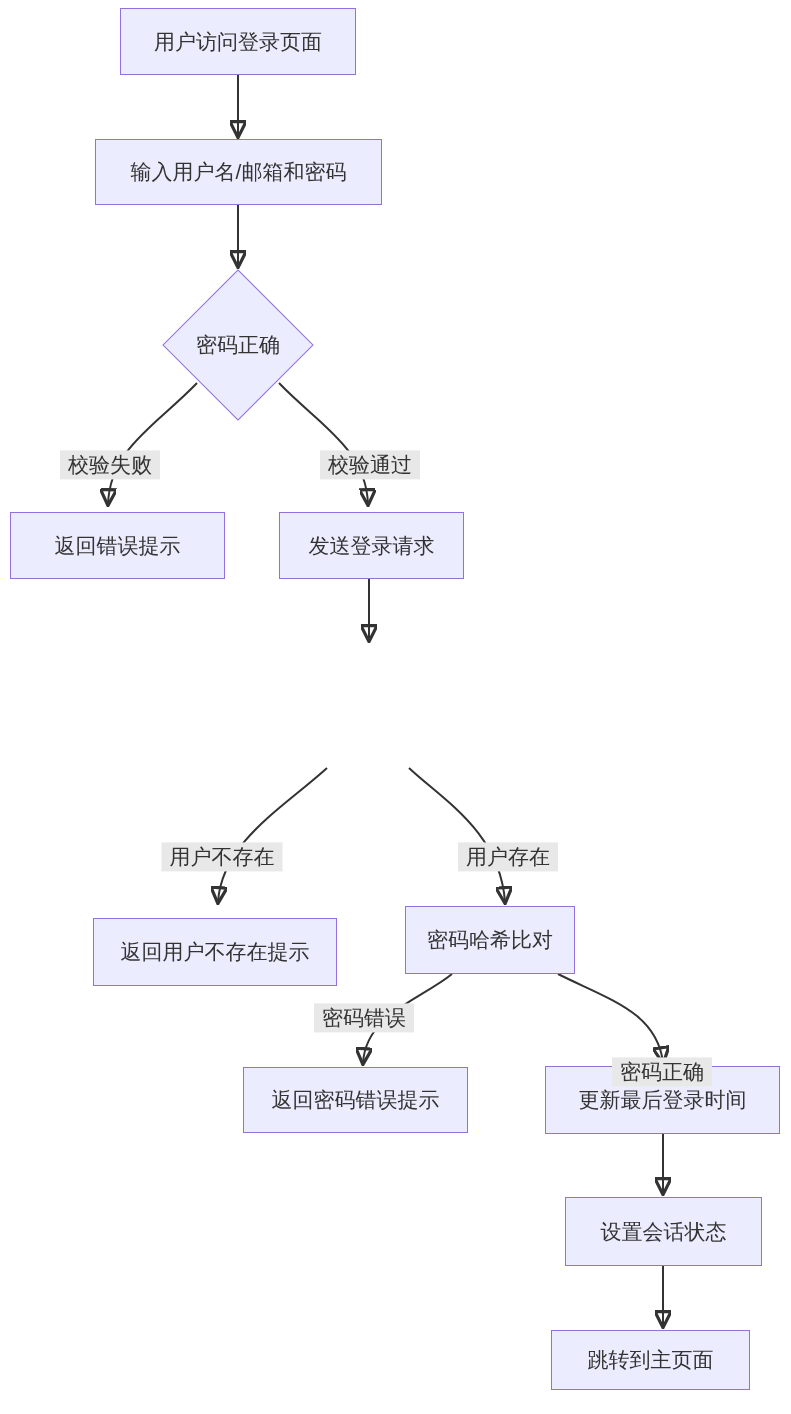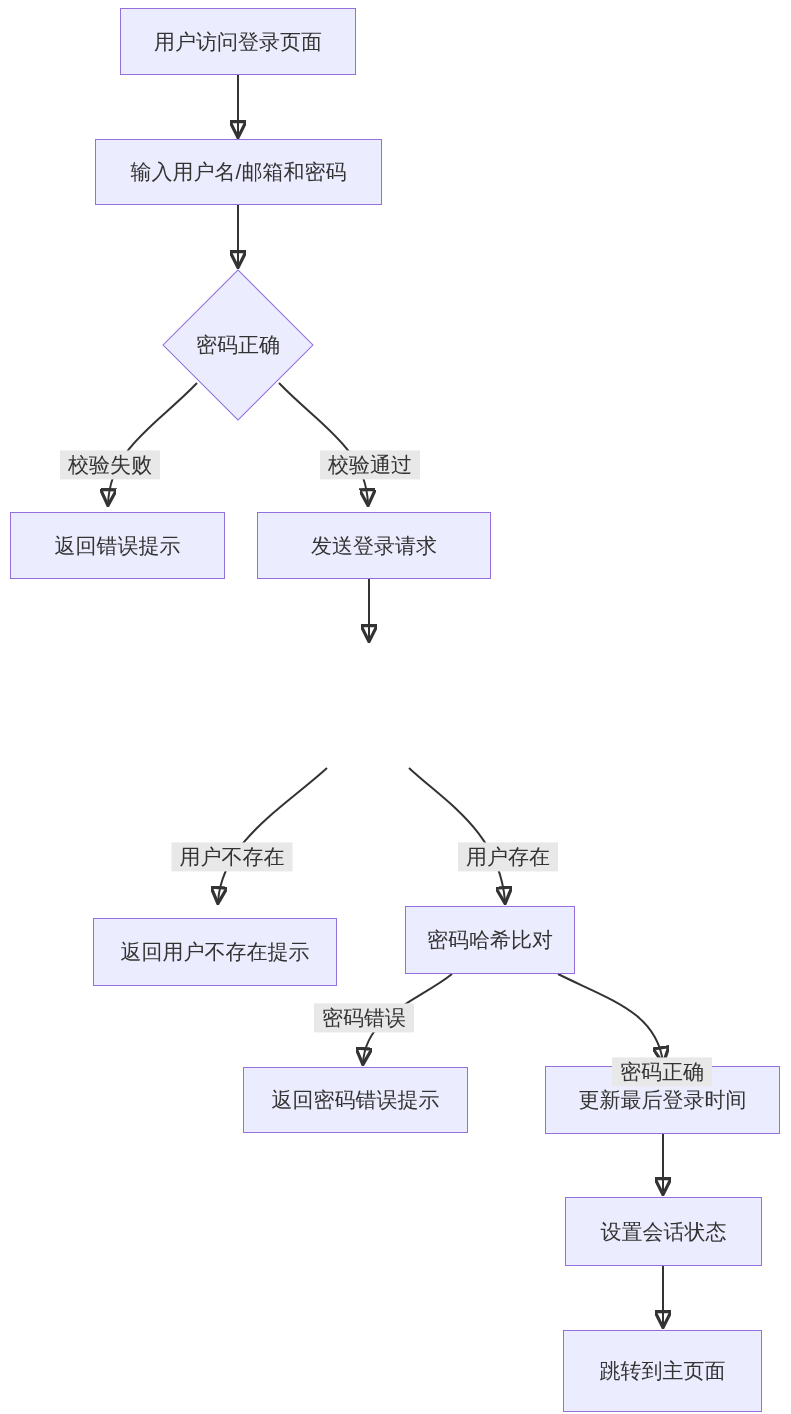--- a/index.html
+++ b/index.html
@@ -88,21 +88,21 @@
 
   <div class="node diamond" style="left:162px;top:269px;width:152px;height:152px">
     <span class="diamond-shape" style="width:107px;height:107px"></span>
     <span class="node-label">密码正确</span>
   </div>
 
   <div class="node rect" style="left:10px;top:512px;width:215px;height:67px">
     <span class="node-label">返回错误提示</span>
   </div>
 
-  <div class="node rect" style="left:257px;top:512px;width:234px;height:67px">
+  <div class="node rect" style="left:279px;top:512px;width:185px;height:67px">
     <span class="node-label">发送登录请求</span>
   </div>
 
 
   <div class="node rect" style="left:93px;top:918px;width:244px;height:68px">
     <span class="node-label">返回用户不存在提示</span>
   </div>
 
   <div class="node rect" style="left:243px;top:1067px;width:225px;height:66px">
     <span class="node-label">返回密码错误提示</span>
@@ -113,24 +113,24 @@
   </div>
 
   <div class="node rect" style="left:545px;top:1066px;width:235px;height:68px">
     <span class="node-label">更新最后登录时间</span>
   </div>
 
   <div class="node rect" style="left:565px;top:1197px;width:197px;height:69px">
     <span class="node-label">设置会话状态</span>
   </div>
 
-  <div class="node rect" style="left:563px;top:1330px;width:199px;height:82px">
+  <div class="node rect" style="left:551px;top:1330px;width:199px;height:60px">
     <span class="node-label">跳转到主页面</span>
   </div>
 
   <div class="edge-label" style="left:110px;top:465px">校验失败</div>
   <div class="edge-label" style="left:370px;top:465px">校验通过</div>
-  <div class="edge-label" style="left:232px;top:857px">用户不存在</div>
+  <div class="edge-label" style="left:222px;top:857px">用户不存在</div>
   <div class="edge-label" style="left:508px;top:857px">用户存在</div>
   <div class="edge-label" style="left:364px;top:1018px">密码错误</div>
   <div class="edge-label" style="left:662px;top:1072px">密码正确</div>
 
 </div>
 
 </body></html>

